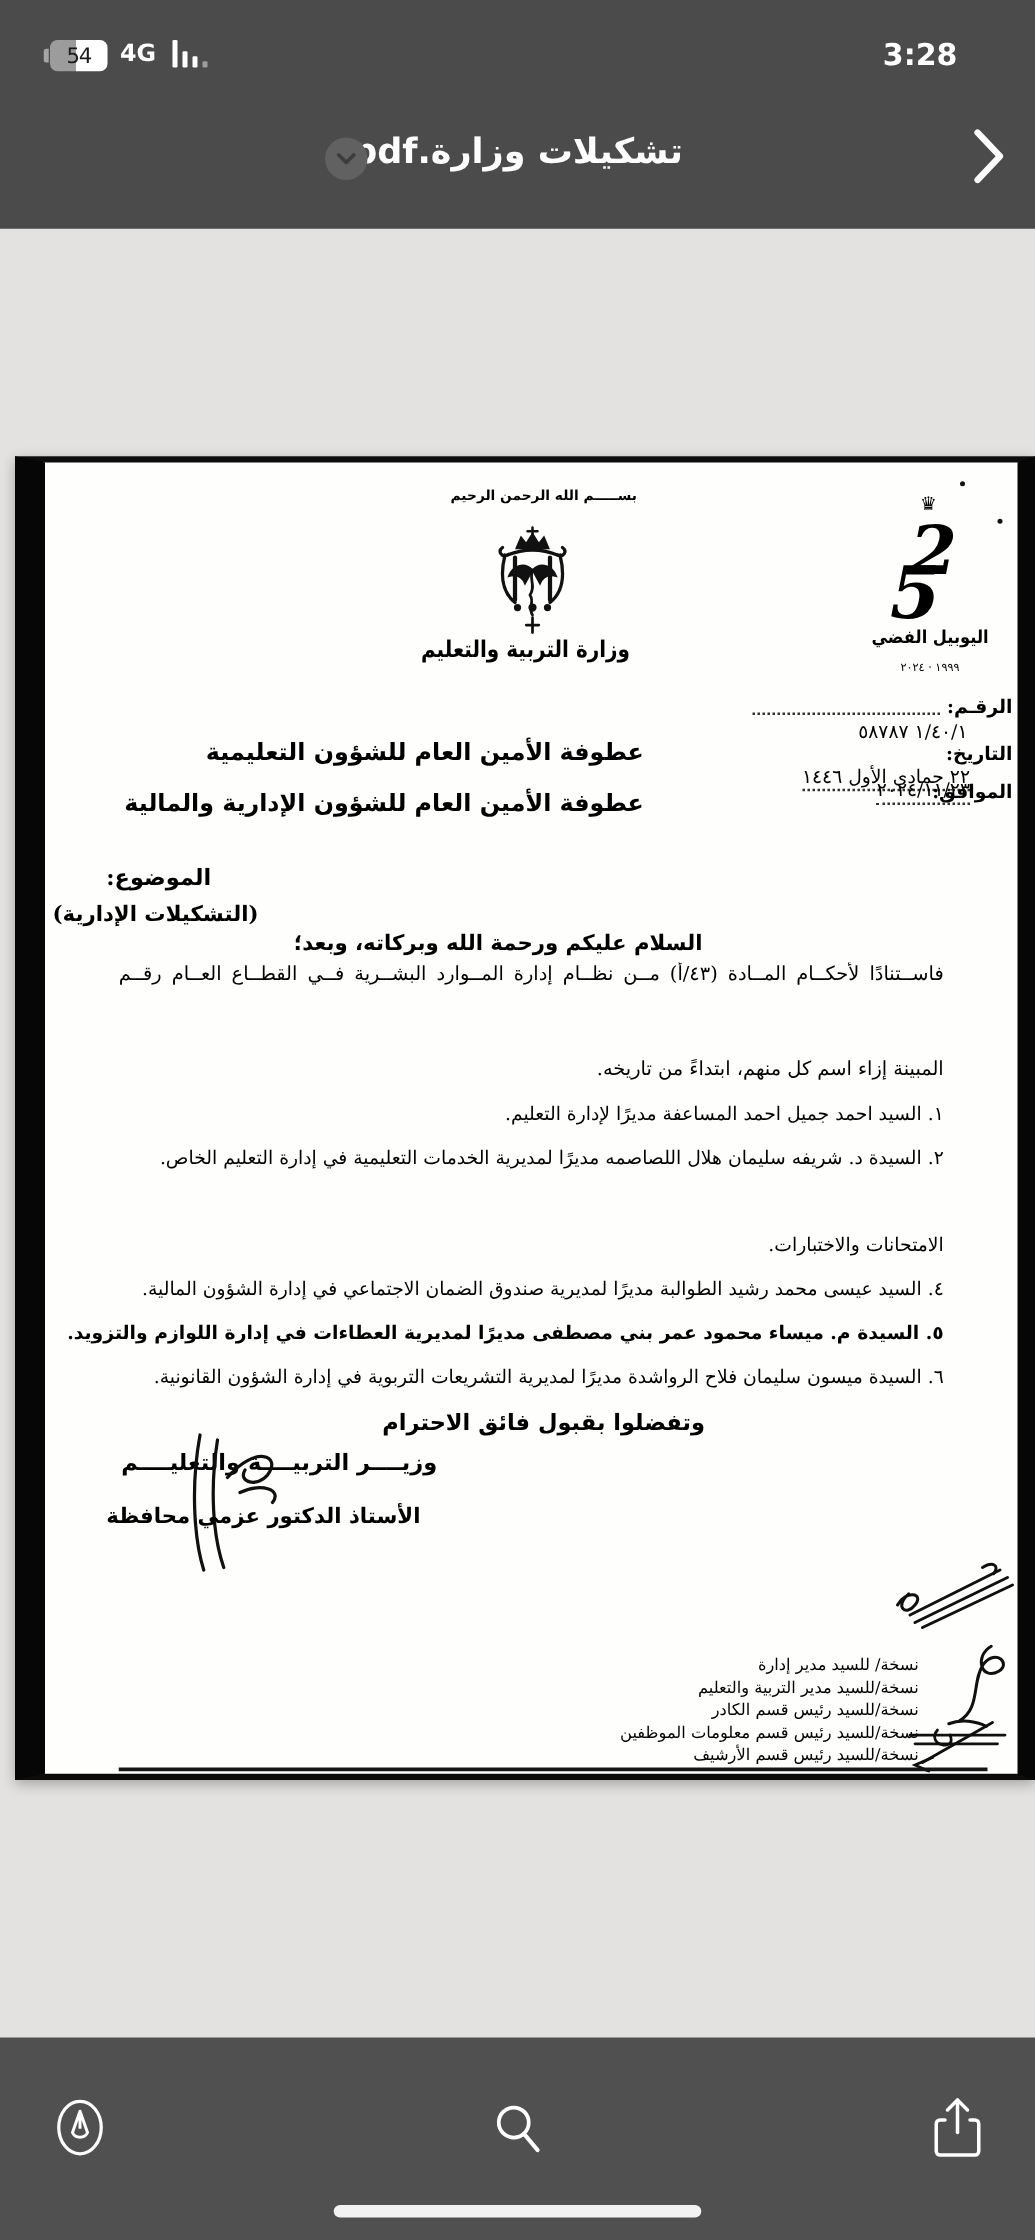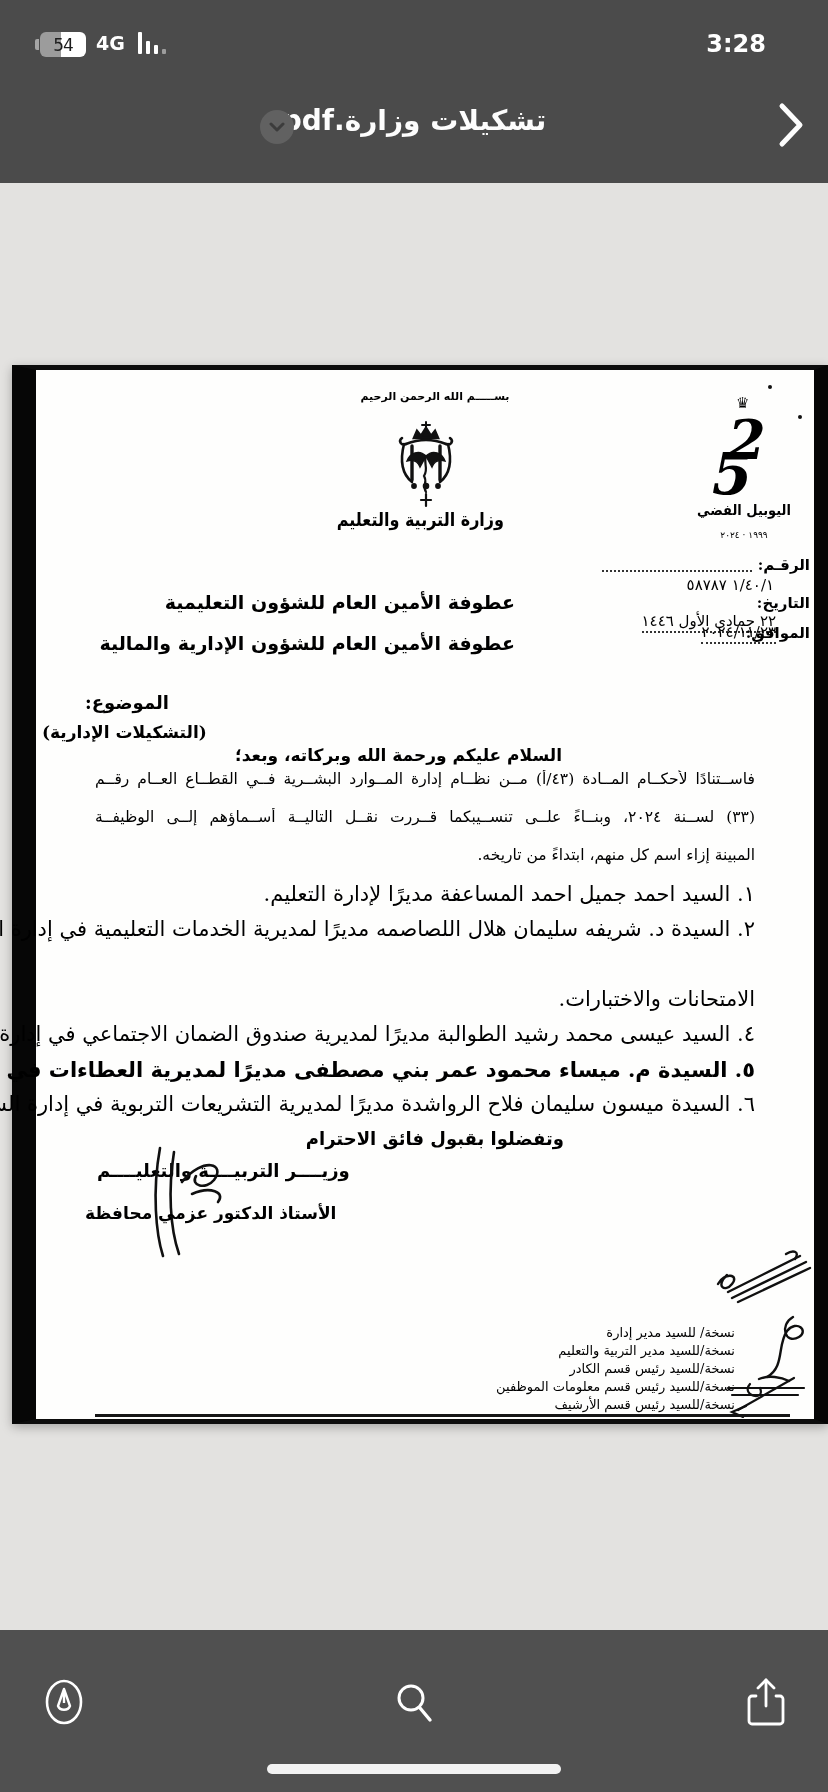--- a/index.html
+++ b/index.html
@@ -44,21 +44,21 @@
   .ref-label{font-size:15px;font-weight:700;}
   .ref-val{font-size:15px;}
   .dotted-u{border-bottom:2px dotted #333;padding-bottom:1px;}
   .lead-dots{border-bottom:2px dotted #333;height:14px;}
   .addr{right:299px;font-size:19px;font-weight:700;}
   .subject-label{left:49px;top:322px;font-size:18px;font-weight:700;}
   .subject-val{left:6px;top:352px;font-size:17px;font-weight:700;}
   .salam{right:252px;top:375px;font-size:17px;font-weight:700;}
   .bodyline{left:59px;width:660px;font-size:15.5px;text-align:right;direction:rtl;}
   .just{text-align:justify;text-align-last:justify;white-space:normal;height:24px;overflow:hidden;}
-  .itemline{left:59px;width:660px;font-size:21px;direction:rtl;}
+  .itemline{left:59px;width:660px;font-size:15px;direction:rtl;}
   .closing{right:250px;top:758px;font-size:18px;font-weight:700;}
   .minister-title{left:61px;top:790px;font-size:18px;font-weight:700;}
   .minister-name{left:49px;top:833px;font-size:17px;font-weight:700;}
   .cc{right:79px;font-size:13px;}
   .rule{left:59px;top:1044px;width:695px;height:3px;background:#161616;}
   
   .toolbar{position:absolute;left:0;top:1630px;width:828px;height:162px;background:#505050;}
   .tool{position:absolute;top:46px;width:52px;height:52px;display:flex;align-items:center;justify-content:center;}
   .homebar{position:absolute;left:267px;top:134px;width:294px;height:10px;border-radius:5px;background:#f2f2f2;}
 </style>
@@ -140,21 +140,20 @@
     <span class="ref-val rtl dotted-u" style="right:38px;top:253px;">٢٠٢٤/١١/٢٣</span>
 
     <span class="addr rtl" style="top:221px;">عطوفة الأمين العام للشؤون التعليمية</span>
     <span class="addr rtl" style="top:262px;">عطوفة الأمين العام للشؤون الإدارية والمالية</span>
 
     <span class="subject-label rtl">الموضوع:</span>
     <span class="subject-val rtl">(التشكيلات الإدارية)</span>
 
     <span class="salam rtl">السلام عليكم ورحمة الله وبركاته، وبعد؛</span>
     <div class="bodyline just" style="top:400px;">فاســتنادًا لأحكــام المــادة (٤٣/أ) مــن نظــام إدارة المــوارد البشــرية فــي القطــاع العــام رقــم</div>
-    <div class="bodyline just" style="top:438px;">(٣٣) لســنة ٢٠٢٤، وبنــاءً علــى تنســيبكما قــررت نقــل التاليــة أســماؤهم إلــى الوظيفــة</div>
     <div class="bodyline" style="top:476px;">المبينة إزاء اسم كل منهم، ابتداءً من تاريخه.</div>
 
     <div class="itemline" style="top:512px;">١. السيد احمد جميل احمد المساعفة مديرًا لإدارة التعليم.</div>
     <div class="itemline" style="top:547px;">٢. السيدة د. شريفه سليمان هلال اللصاصمه مديرًا لمديرية الخدمات التعليمية في إدارة التعليم الخاص.</div>
     <div class="itemline" style="top:617px;">الامتحانات والاختبارات.</div>
     <div class="itemline" style="top:652px;">٤. السيد عيسى محمد رشيد الطوالبة مديرًا لمديرية صندوق الضمان الاجتماعي في إدارة الشؤون المالية.</div>
     <div class="itemline" style="top:687px;font-weight:bold;">٥. السيدة م. ميساء محمود عمر بني مصطفى مديرًا لمديرية العطاءات في إدارة اللوازم والتزويد.</div>
     <div class="itemline" style="top:722px;">٦. السيدة ميسون سليمان فلاح الرواشدة مديرًا لمديرية التشريعات التربوية في إدارة الشؤون القانونية.</div>
 
     <span class="closing rtl">وتفضلوا بقبول فائق الاحترام</span>

